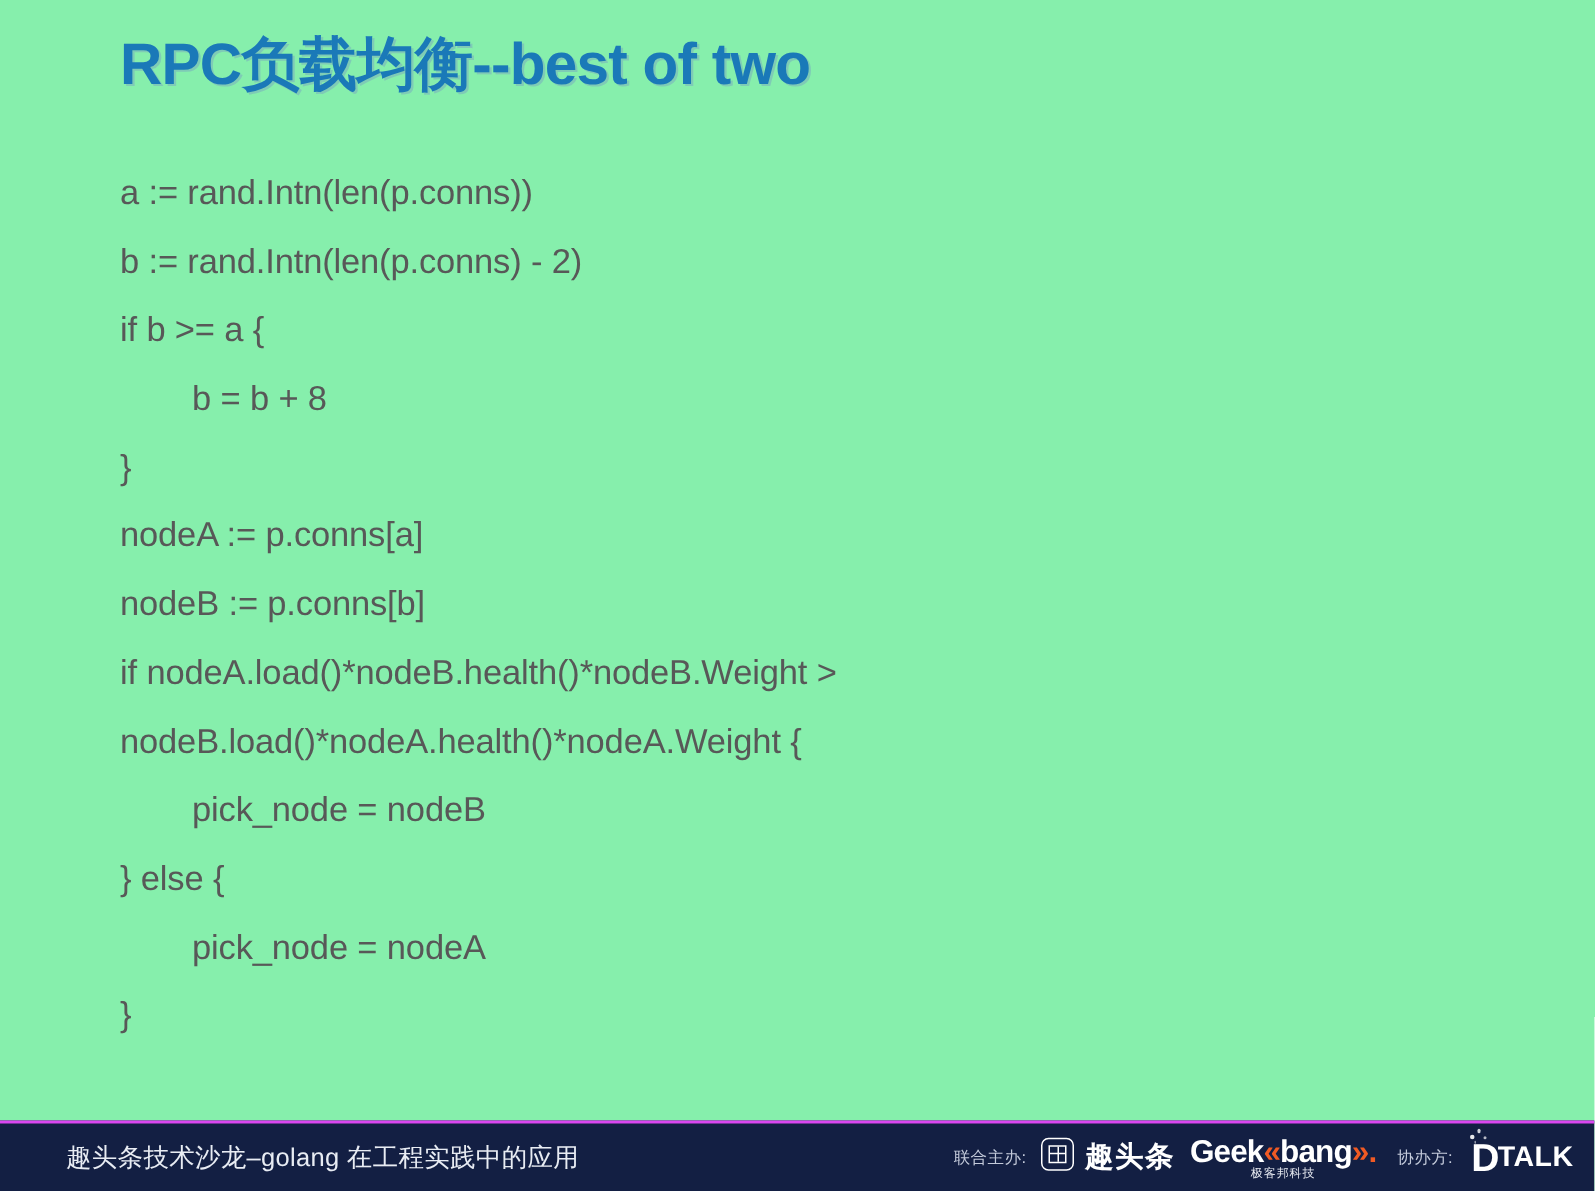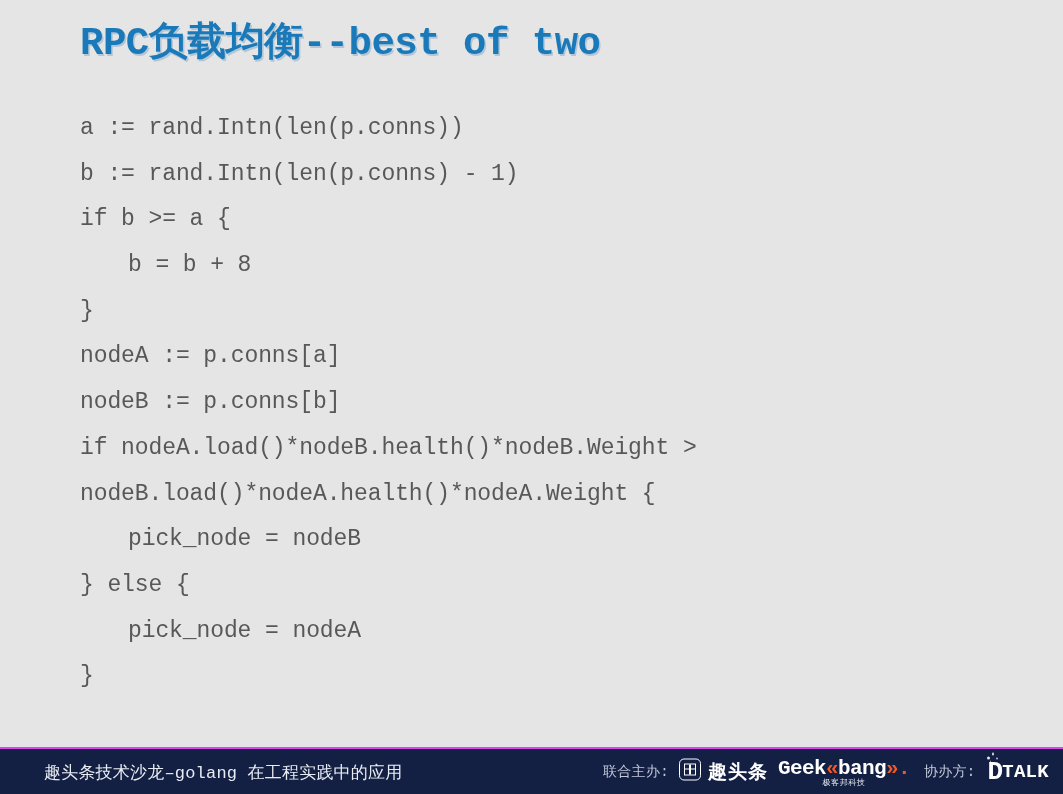--- a/index.html
+++ b/index.html
@@ -12,22 +12,21 @@
     height: 794px;
     position: relative;
     overflow: hidden;
     font-family: "Liberation Sans", "DejaVu Sans", sans-serif;
   }
 
   
   .slide {
     position: absolute;
     inset: 0;
-    background: #e5e5e5;
-    font-family: Liberation Mono, monospace;
+    background: #86efac;
   }
 
   
   .slide-title {
     position: absolute;
     left: 80px;
     top: 22px;
     font-size: 39px;
     font-weight: bold;
     color: #1a79b8;
@@ -89,21 +88,21 @@
     align-items: center;
     gap: 14px;
   }
   .sponsor-group {
     display: flex;
     align-items: center;
     gap: 10px;
   }
   .sponsor-label {
     color: #c3cada;
-    font-size: 14px;
+    font-size: 11px;
     white-space: nowrap;
     letter-spacing: 0.3px;
   }
 
   
   .qtt-logo {
     display: flex;
     align-items: flex-start;
     gap: 7px;
   }
@@ -218,21 +217,21 @@
 </style>
 </head>
 <body>
 
 <div class="slide">
 
   <div class="slide-title">RPC负载均衡--best of two</div>
 
   <div class="code-block">
     <div class="code-line">a := rand.Intn(len(p.conns))</div>
-    <div class="code-line">b := rand.Intn(len(p.conns) - 1)</div>
+    <div class="code-line">b := rand.Intn(len(p.conns) - 2)</div>
     <div class="code-line">if b &gt;= a {</div>
     <div class="code-line indent-1">b = b + 8</div>
     <div class="code-line">}</div>
     <div class="code-line">nodeA := p.conns[a]</div>
     <div class="code-line">nodeB := p.conns[b]</div>
     <div class="code-line">if nodeA.load()*nodeB.health()*nodeB.Weight &gt;</div>
     <div class="code-line">nodeB.load()*nodeA.health()*nodeA.Weight {</div>
     <div class="code-line indent-1">pick_node = nodeB</div>
     <div class="code-line">} else {</div>
     <div class="code-line indent-1">pick_node = nodeA</div>

